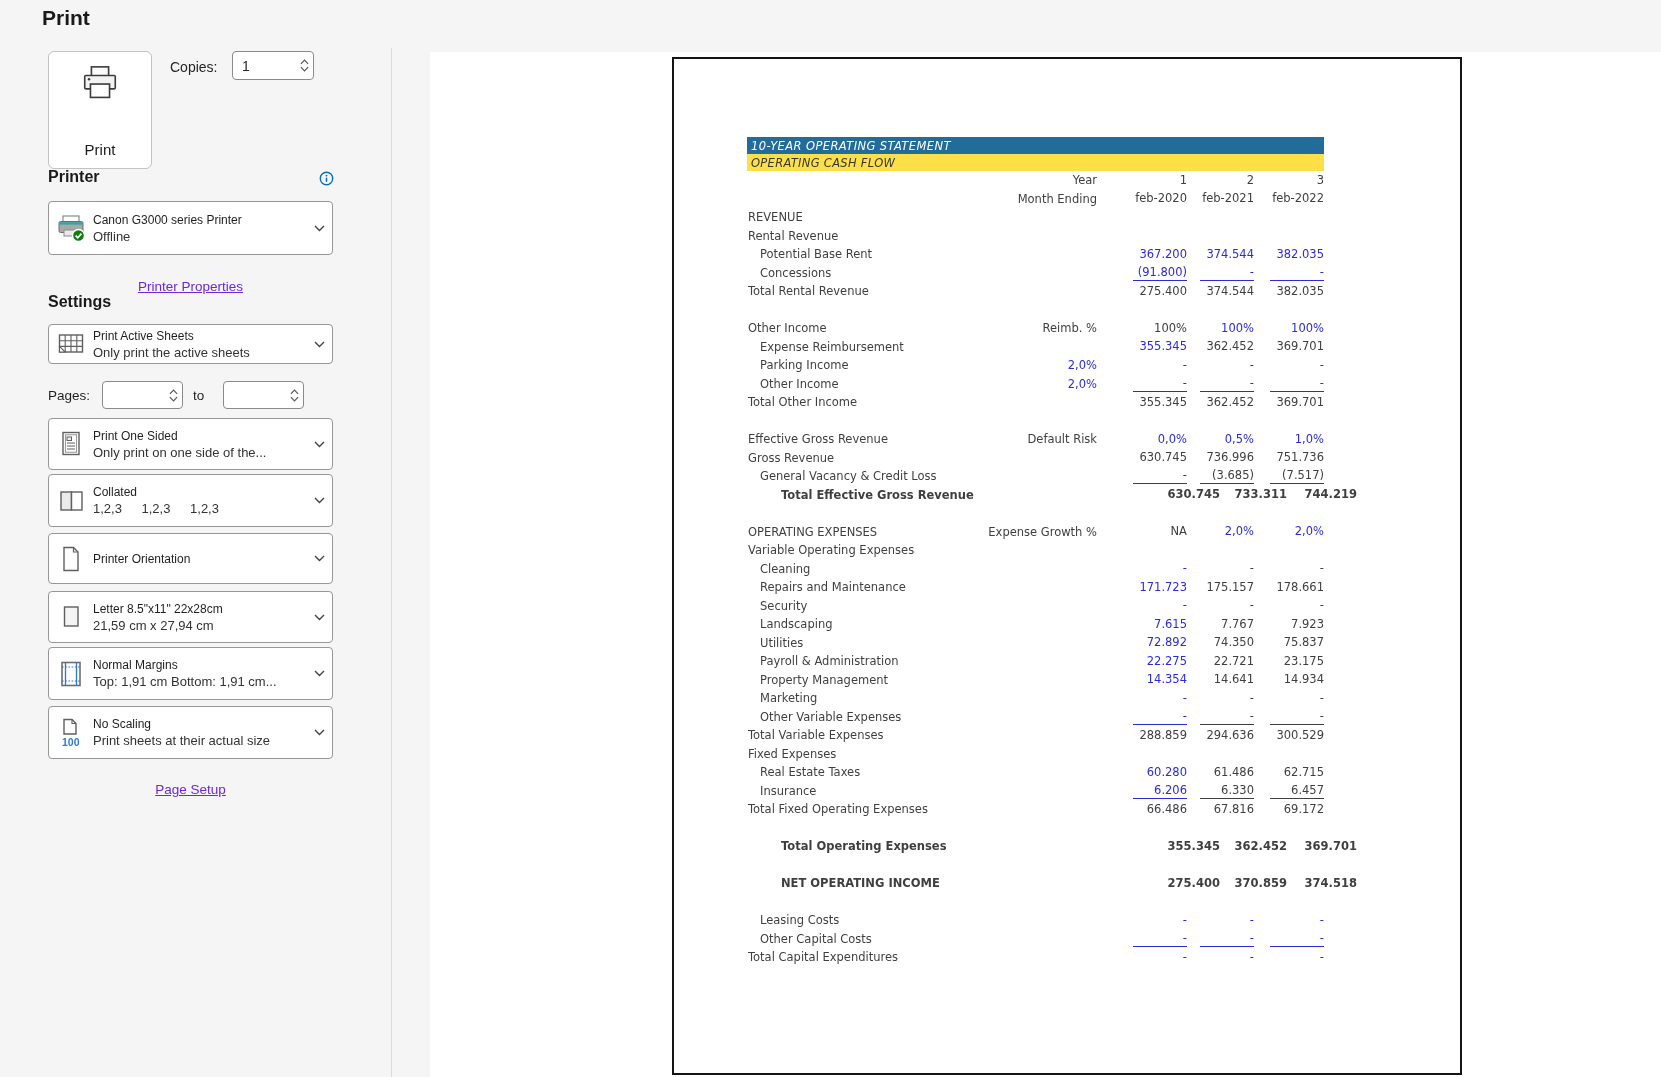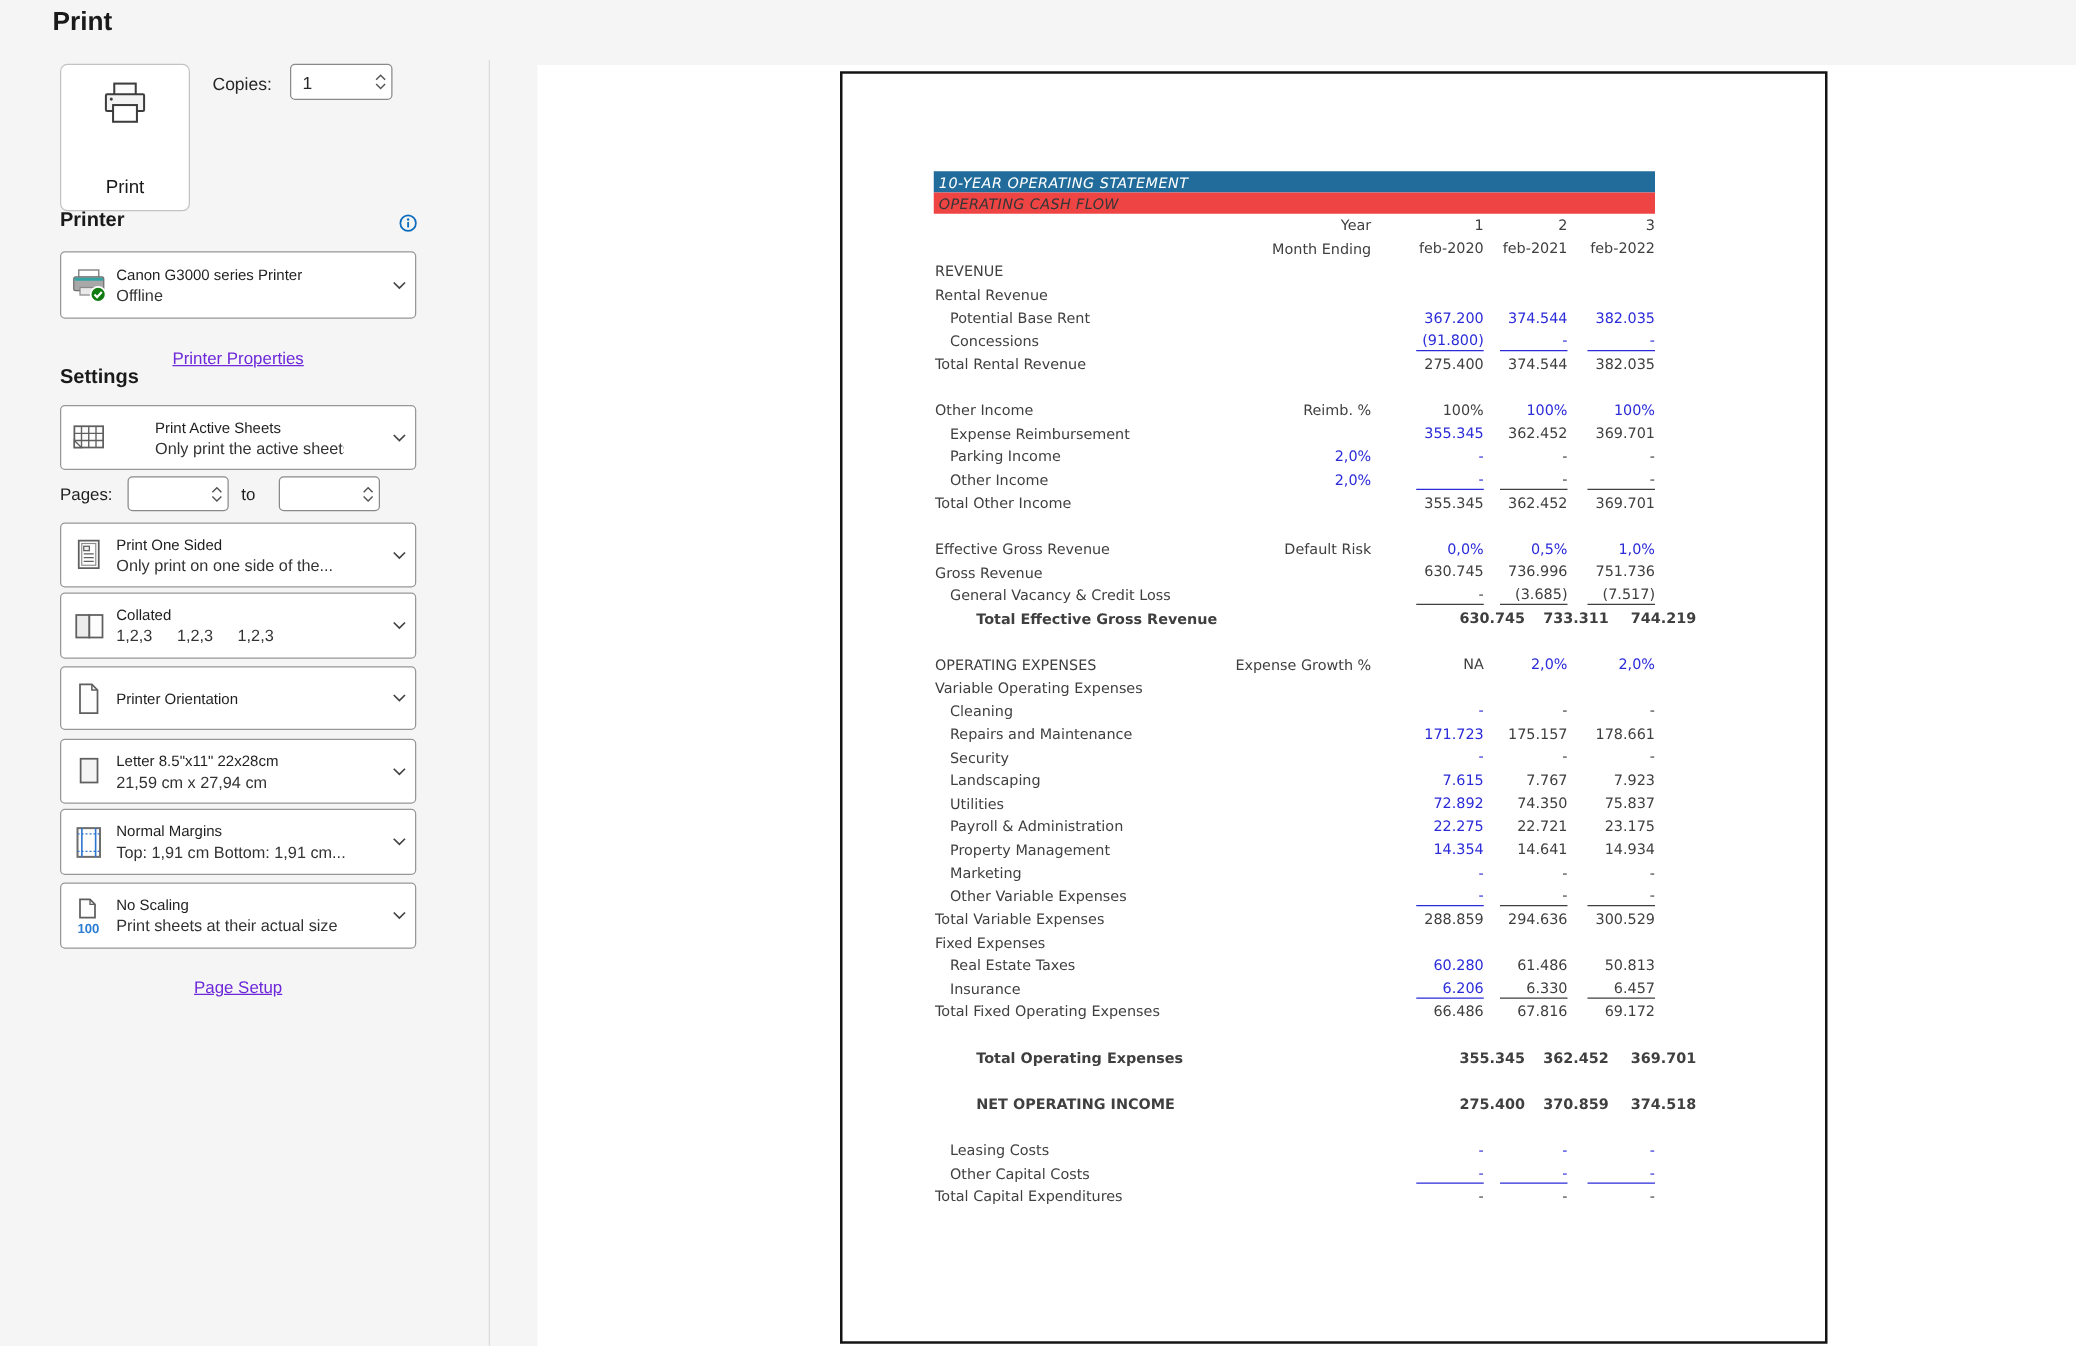--- a/index.html
+++ b/index.html
@@ -42,21 +42,21 @@
 
   
   .divider{position:absolute;left:391px;top:48px;width:1px;height:1029px;background:#dcdcdc;}
   .paper{position:absolute;left:430px;top:52px;right:0;bottom:0;background:#fff;}
   .page{position:absolute;left:242px;top:5px;width:786px;height:1014px;background:#fff;border:2px solid #141414;}
 
   
   .sheet{position:absolute;left:73px;top:78px;width:577px;font-family:"DejaVu Sans",sans-serif;}
   .bar{height:17px;line-height:18.5px;font-size:11.5px;padding-left:4px;box-sizing:border-box;font-style:italic;}
   .bar.title{background:#216c9b;color:#ffffff;letter-spacing:.4px;}
-  .bar.subtitle{background:#ef4444;color:#363636;letter-spacing:.3px;}
+  .bar.subtitle{background:#fde047;color:#363636;letter-spacing:.3px;}
   .srow{display:grid;grid-template-columns:180px 170px 90px 67px 70px;height:18.5px;
         align-items:center;font-size:11.5px;color:#3f3f3f;}
   .srow .lab{white-space:nowrap;grid-column:1;}
   .srow .ind0{padding-left:1px;} .srow .ind1{padding-left:13px;}
   .srow .sub{grid-column:2;text-align:right;white-space:nowrap;}
   .srow .num{text-align:right;}
   .srow .val{display:inline-block;min-width:54px;text-align:right;padding-bottom:1px;box-sizing:border-box;}
   .srow.b{font-weight:700;margin-left:33px;}
   .blue{color:#2b2bd9;}
   .ulb{border-bottom:1px solid #2b2bd9;}
@@ -119,21 +119,21 @@
     <span class="dd-chev">
       <svg width="11" height="7" viewBox="0 0 11 7">
           <path d="M1 1 L5.5 5.5 L10 1" fill="none" stroke="#444" stroke-width="1.4"></path>
         </svg>
     </span>
   </div>
   <a class="glink" style="top:263px;">Printer Properties</a>
 
   <h2 class="sect" style="left:48px;top:293px;text-align:right;">Settings</h2>
 
-  <div class="dd" style="top:324px;height:52px;gap:31px;">
+  <div class="dd" style="top:324px;height:40px;">
     <span class="dd-icon">
       <svg width="30" height="28" viewBox="0 0 30 28">
         <rect x="3.5" y="5" width="23" height="17" fill="#fdfdfd" stroke="#5f5f5f" stroke-width="1.4"></rect>
         <path d="M3.5 10.7 H26.5 M3.5 16.4 H26.5 M9.2 5 V22 M15 5 V22 M20.8 5 V22" stroke="#5f5f5f" stroke-width="1.1"></path>
         <path d="M3.5 16.4 L9.2 22 L3.5 22 Z" fill="#fff" stroke="#5f5f5f" stroke-width="1.1"></path>
       </svg>
     </span>
     <span class="dd-text">
       <span class="dd-line1">Print Active Sheets</span>
       <span class="dd-line2">Only print the active sheets</span>
@@ -490,21 +490,21 @@
           </div>
           <div class="srow">
             <span class="lab ind0">Fixed Expenses</span>
             <span class="sub"></span>
           </div>
           <div class="srow">
             <span class="lab ind1">Real Estate Taxes</span>
             <span class="sub"></span>
             <span class="num"><span class="val blue">60.280</span></span>
             <span class="num"><span class="val">61.486</span></span>
-            <span class="num"><span class="val">50.813</span></span>
+            <span class="num"><span class="val">62.715</span></span>
           </div>
           <div class="srow">
             <span class="lab ind1">Insurance</span>
             <span class="sub"></span>
             <span class="num"><span class="val blue ulb">6.206</span></span>
             <span class="num"><span class="val ulk">6.330</span></span>
             <span class="num"><span class="val ulk">6.457</span></span>
           </div>
           <div class="srow">
             <span class="lab ind0">Total Fixed Operating Expenses</span>

